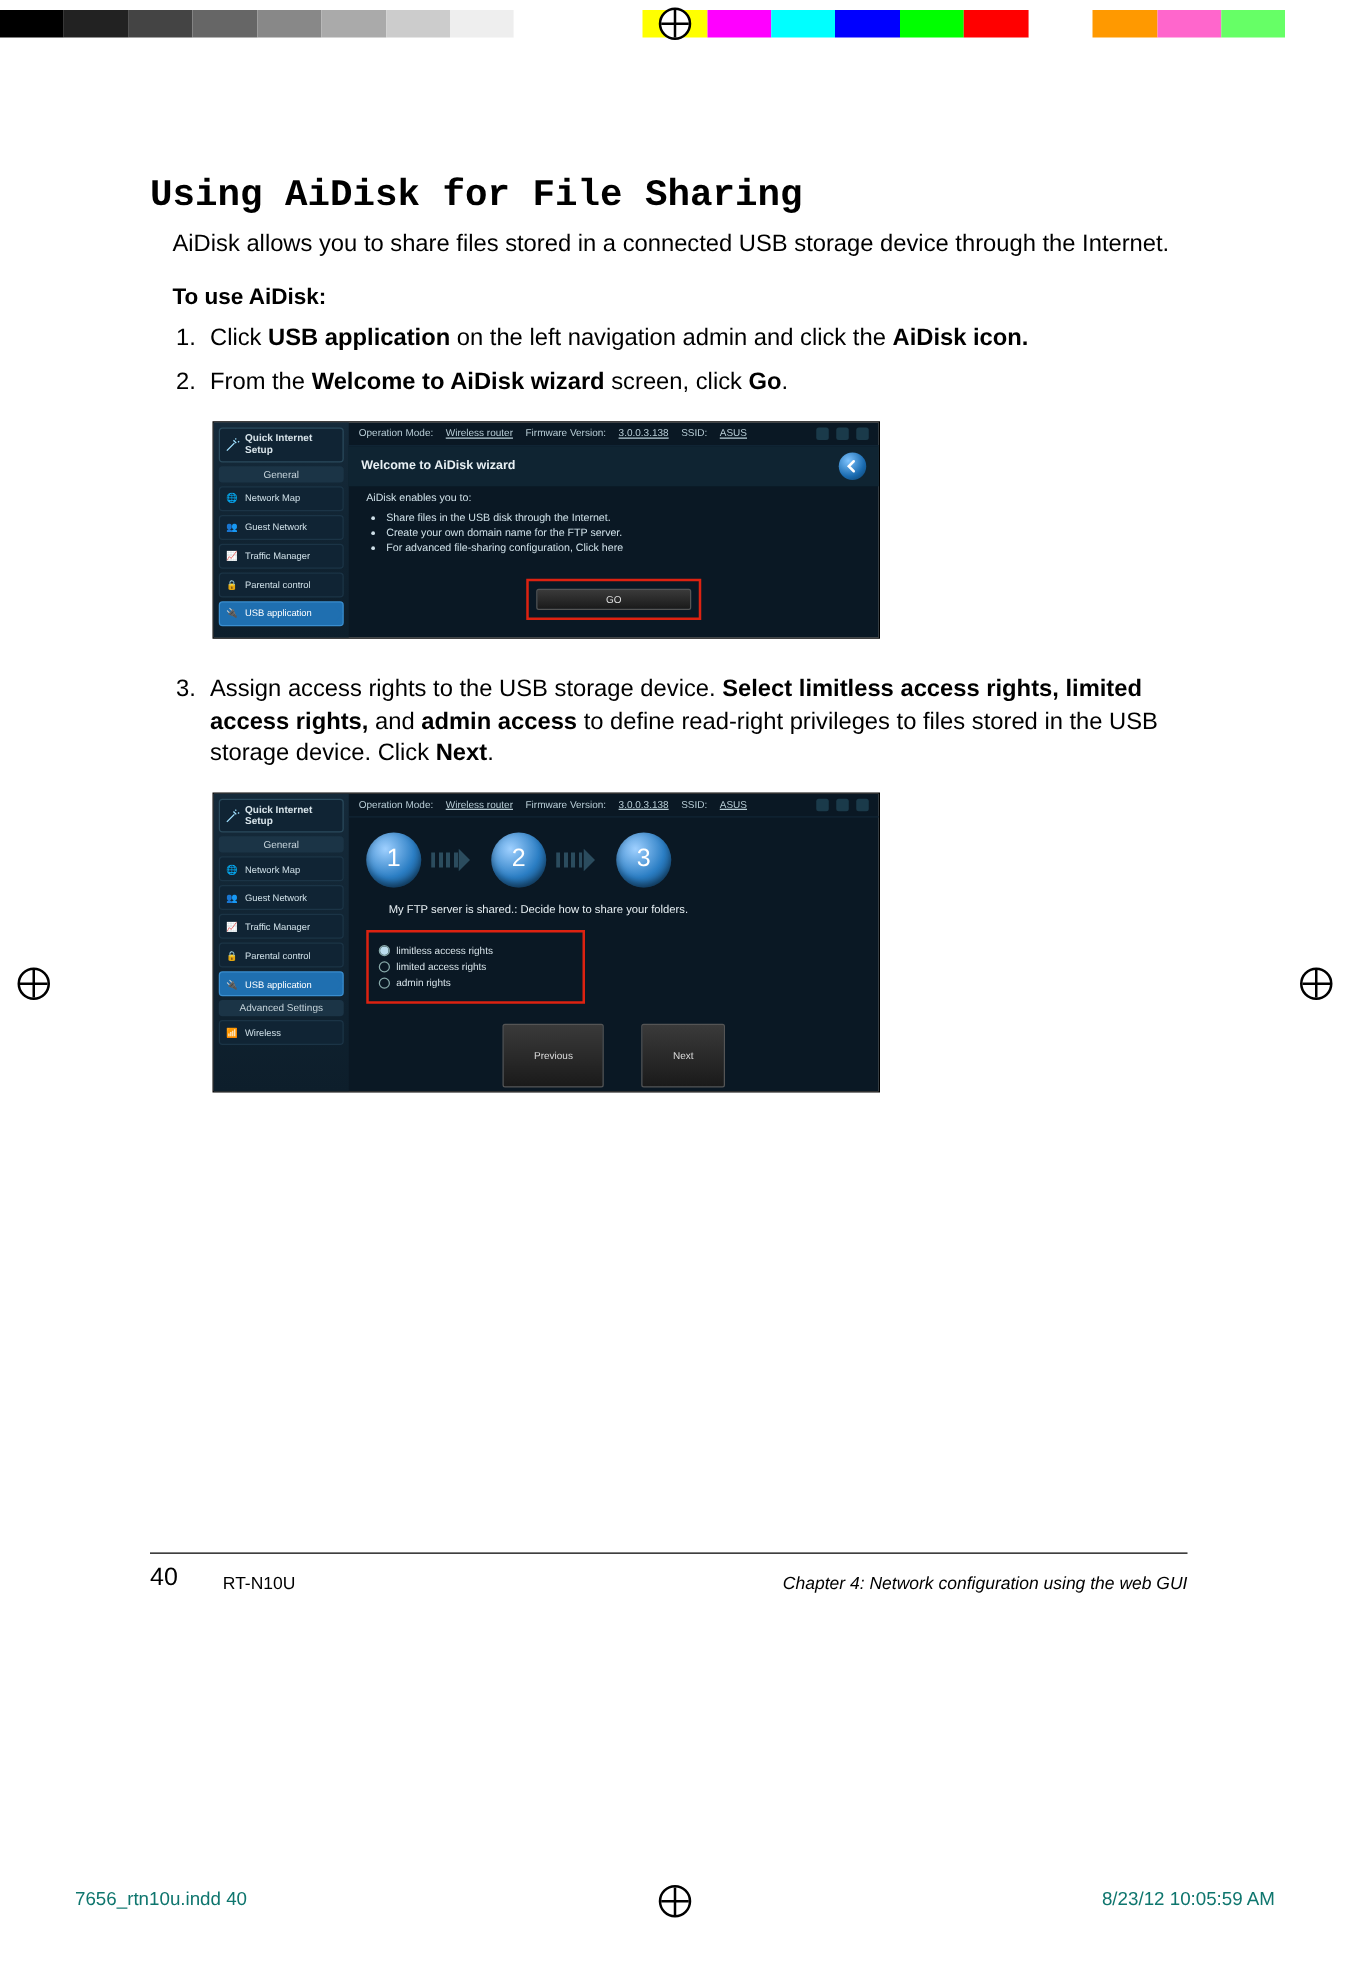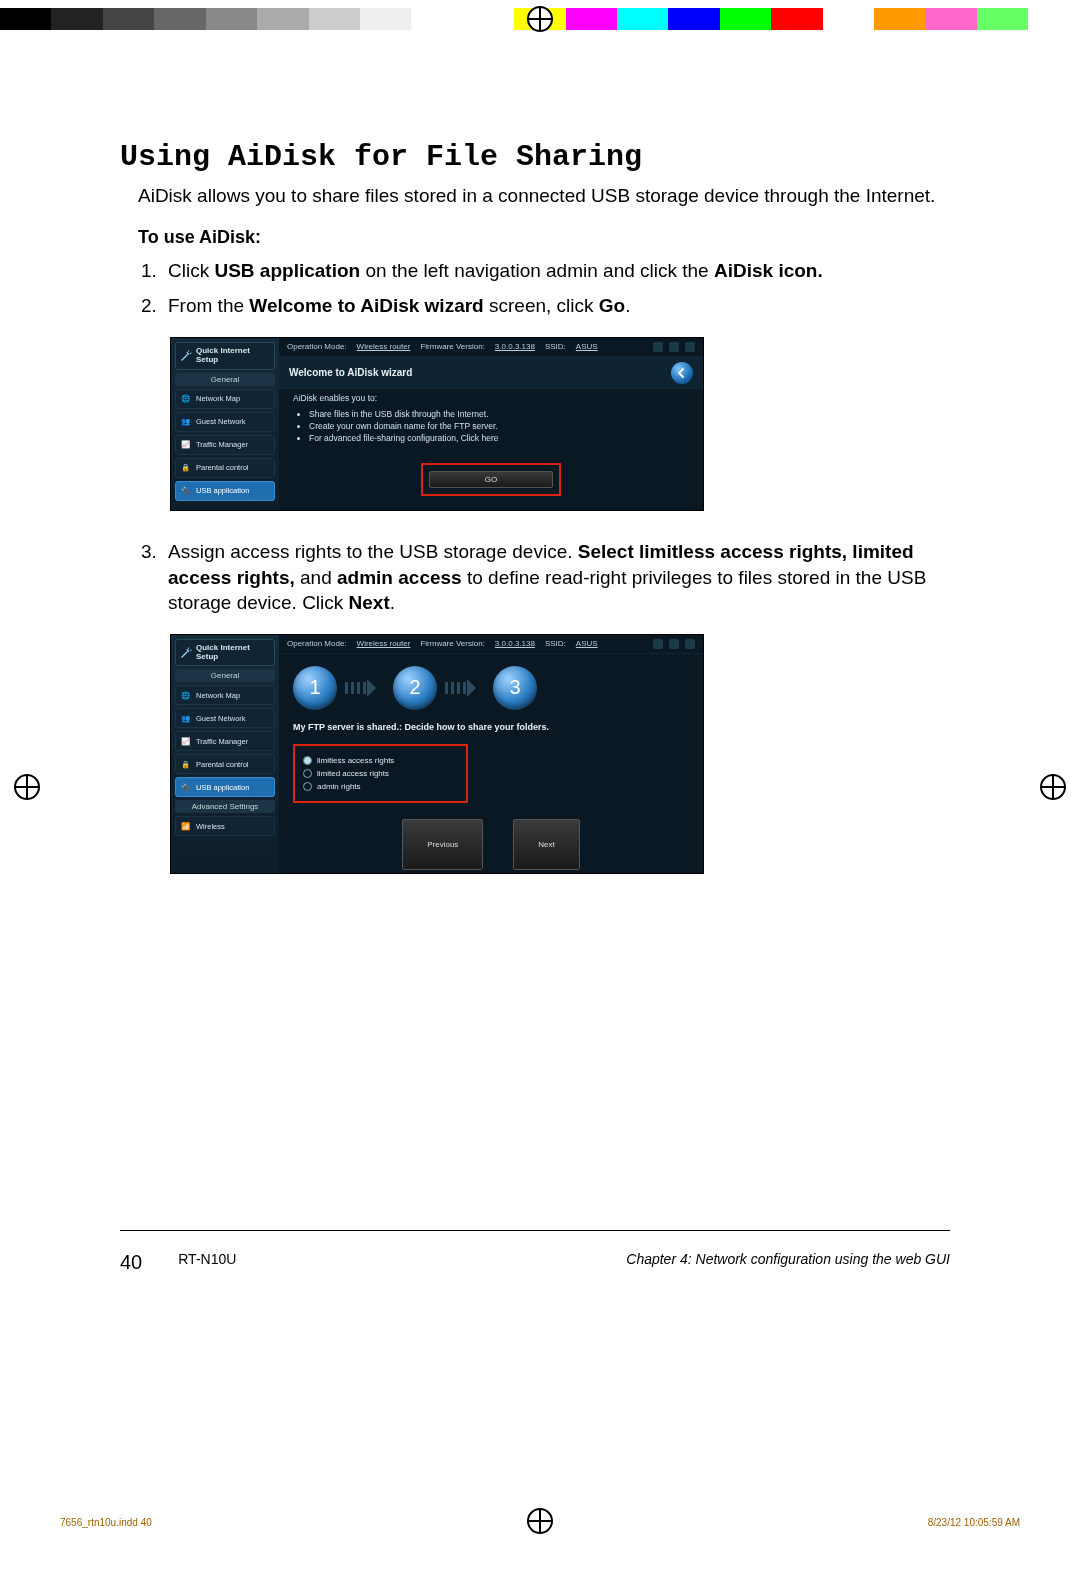--- a/index.html
+++ b/index.html
@@ -160,21 +160,21 @@
   .arrow::before {
     content: "";
     flex: 1; height: 12px;
     background: repeating-linear-gradient(90deg,#2b4c5e 0 3px, transparent 3px 6px);
   }
   .arrow::after {
     content: ""; width: 0; height: 0;
     border: 9px solid transparent; border-left-color: #2b4c5e;
   }
   .ftp-line {
-    padding: 0 14px 8px; font-size: 9px; font-weight: 700; color: #e8f0f4;
+    padding: 0 32px 8px; font-size: 9px; font-weight: 400; color: #e8f0f4;
   }
   .radios {
     margin: 4px 14px; width: 175px;
     border: 2px solid #d21; padding: 6px 8px;
     font-size: 8px; color: #d8e4ea;
   }
   .radios label { display: flex; align-items: center; gap: 5px; margin: 4px 0; }
   .radio-dot {
     width: 9px; height: 9px; border-radius: 50%;
     border: 1px solid #8aa; display: inline-block;
@@ -188,31 +188,31 @@
     background: linear-gradient(#3a3a3a, #1a1a1a);
     border: 1px solid #555; color: #ddd; font-size: 8px;
     padding: 20px 24px; border-radius: 2px;
   }
 
   
   .pg-footer-line {
     position: absolute;
     left: 120px; width: 830px; bottom: 300px;
     border-top: 1px solid #000;
-    padding-top: 20px;
-    display: flex; align-items: flex-start;
+    padding-top: 8px;
+    display: flex; align-items: flex-end;
     font-size: 14px;
   }
   .pg-num { font-size: 20px; font-weight: 400; margin-right: 36px; }
   .chapter { margin-left: auto; font-style: italic; }
 
   .indd-footer {
     position: absolute;
     left: 60px; right: 60px; bottom: 46px;
-    display: flex; font-size: 10px; color: #a16207;
+    display: flex; font-size: 15px; color: #0f766e;
   }
   .indd-right { margin-left: auto; }
 
   .link-u { }
 </style>
 </head>
 <body>
 
 <div class="colorbar">
     <div style="background: rgb(0, 0, 0);"></div>

